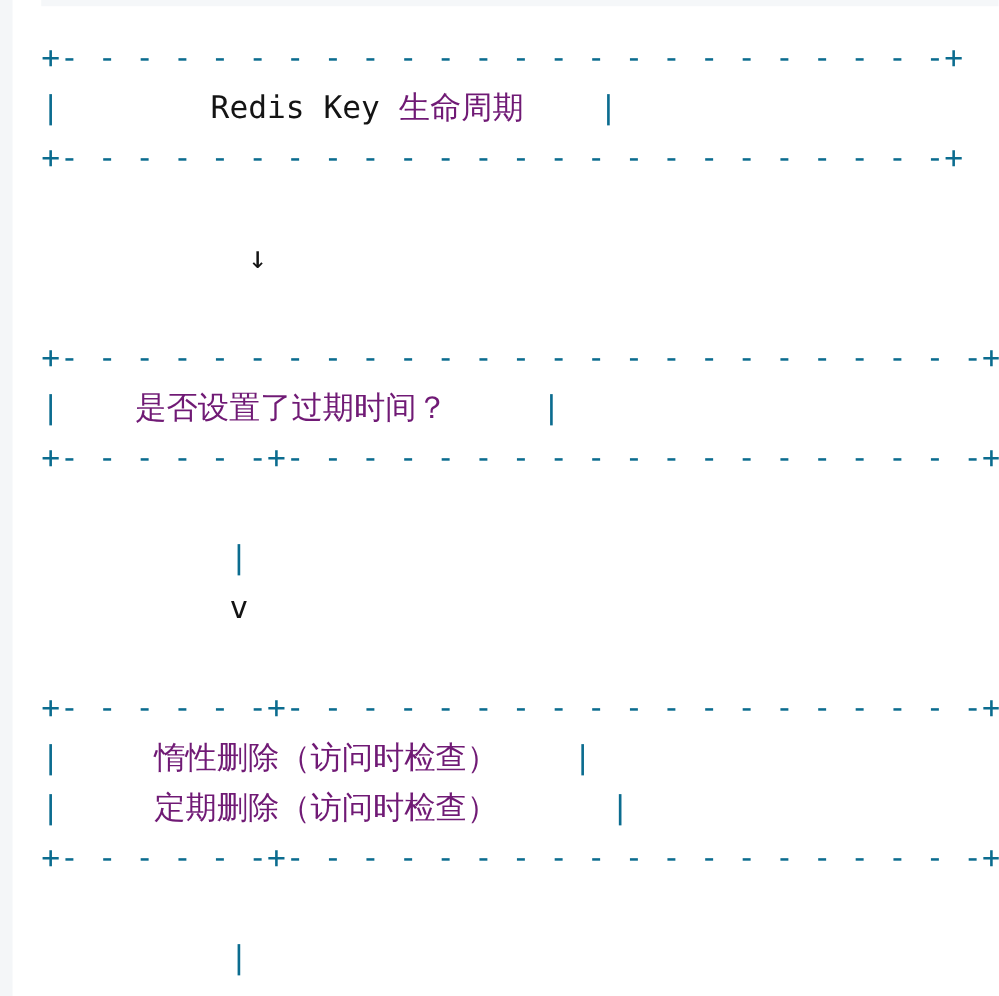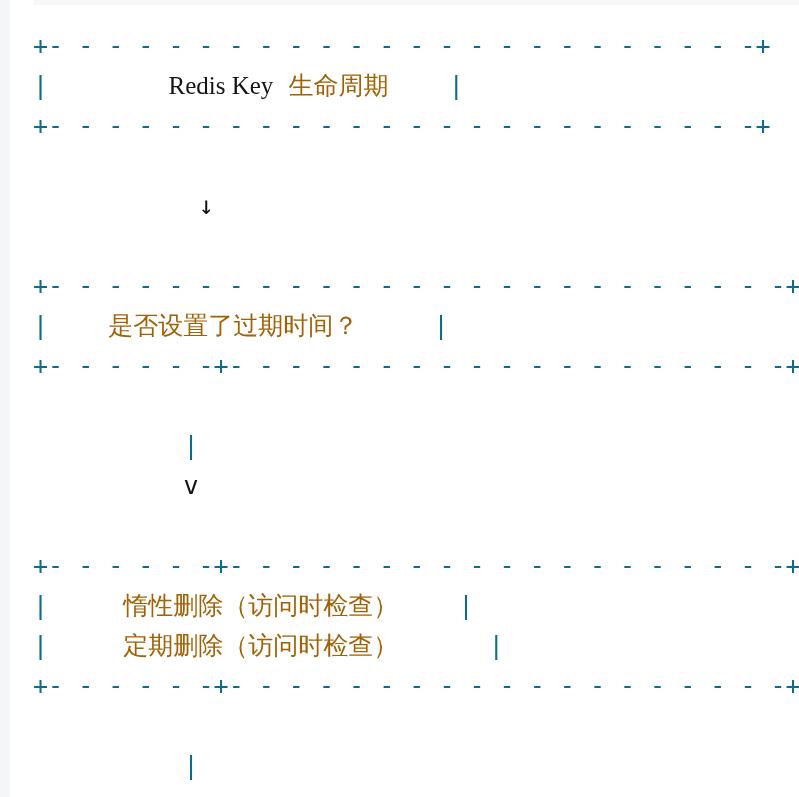--- a/index.html
+++ b/index.html
@@ -70,26 +70,25 @@
   pre#ascii-diagram .stem {
     color: #0b6c8f;
   }
   
   pre#ascii-diagram .head {
     color: #141414;
   }
   
   pre#ascii-diagram .mono-label {
     color: #141414;
-    font-family: Liberation Serif, serif;
   }
   
   pre#ascii-diagram .cjk {
     font-family: "DejaVu Serif", "Liberation Serif", serif;
-    color: #a16207;
+    color: #701a75;
     font-size: 25px;
     text-align: center;
   }
 </style>
 </head>
 <body>
 
 <div id="left-gutter"></div>
 <div id="top-band"></div>
 

